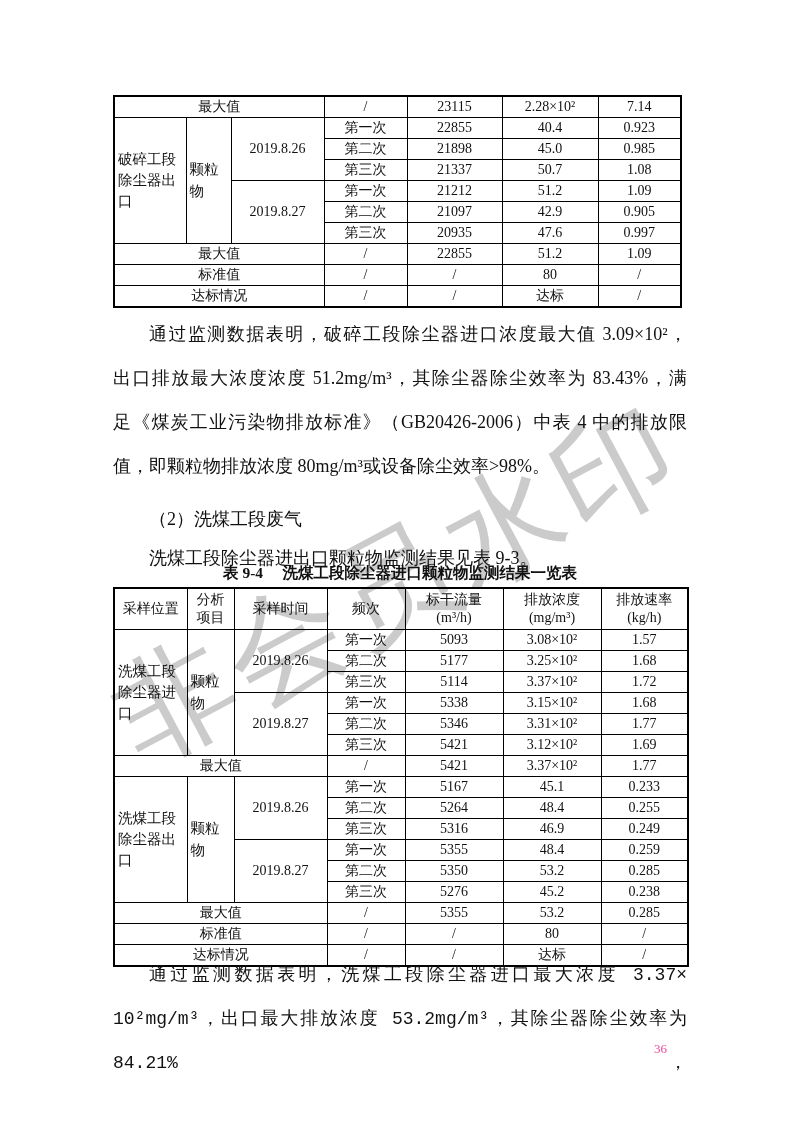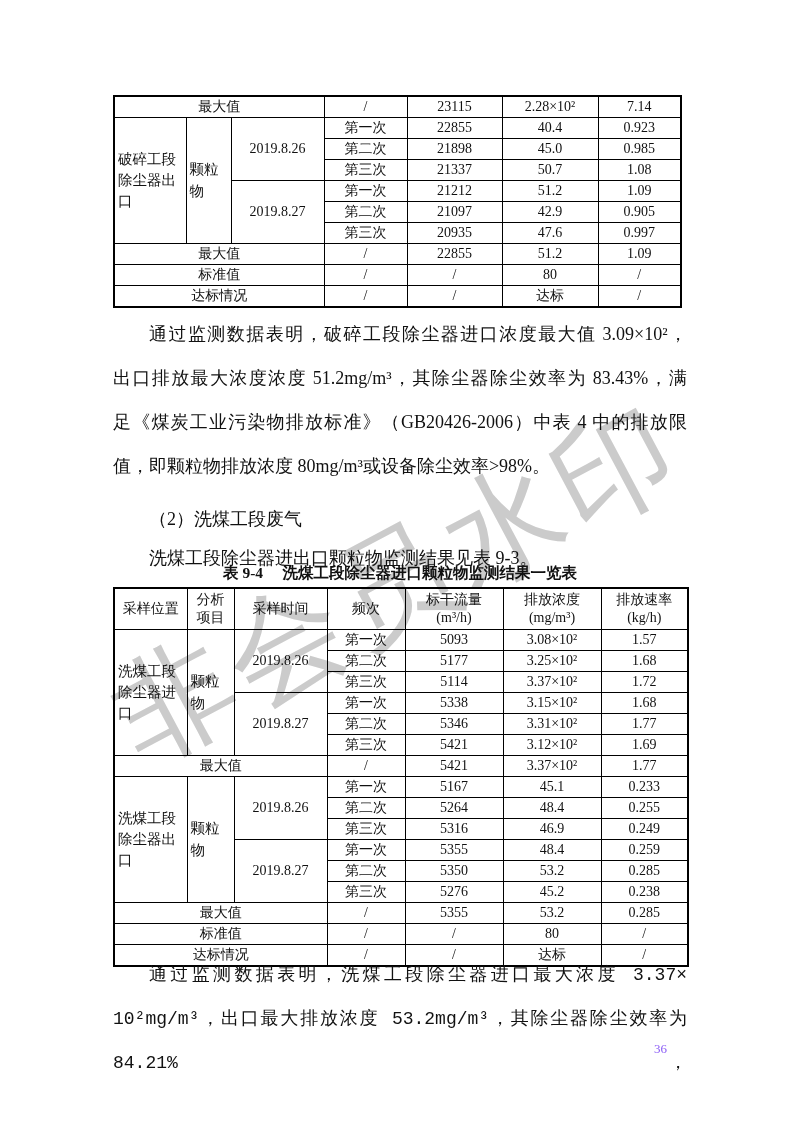--- a/index.html
+++ b/index.html
@@ -58,21 +58,21 @@
   .pline{text-align:justify;}
   .pline.fill{text-align-last:justify;}
   .pline.ind{text-indent:2em;}
   #para1{position:absolute;top:312px;left:113px;}
   #para2{position:absolute;top:953px;left:113px;font-family:Liberation Mono, monospace;}
 
   #heading2{position:absolute;top:497px;left:113px;width:574px;font-size:18px;line-height:44px;text-indent:2em;}
   #refline{position:absolute;top:536px;left:113px;width:574px;font-size:18px;line-height:44px;text-indent:2em;}
   #t2title{position:absolute;top:561px;left:113px;width:574px;height:24px;line-height:24px;text-align:center;font-weight:bold;font-size:15.5px;}
 
-  #pagenum{position:absolute;top:1041px;left:654px;font-size:13px;color:#8b5cf6;}
+  #pagenum{position:absolute;top:1041px;left:654px;font-size:13px;color:#ec4899;}
 </style>
 </head>
 <body>
 
 <div class="page">
 
   <div class="watermark">非会员水印</div>
 
   <table class="doc-table layer" id="table1">
     <colgroup>

